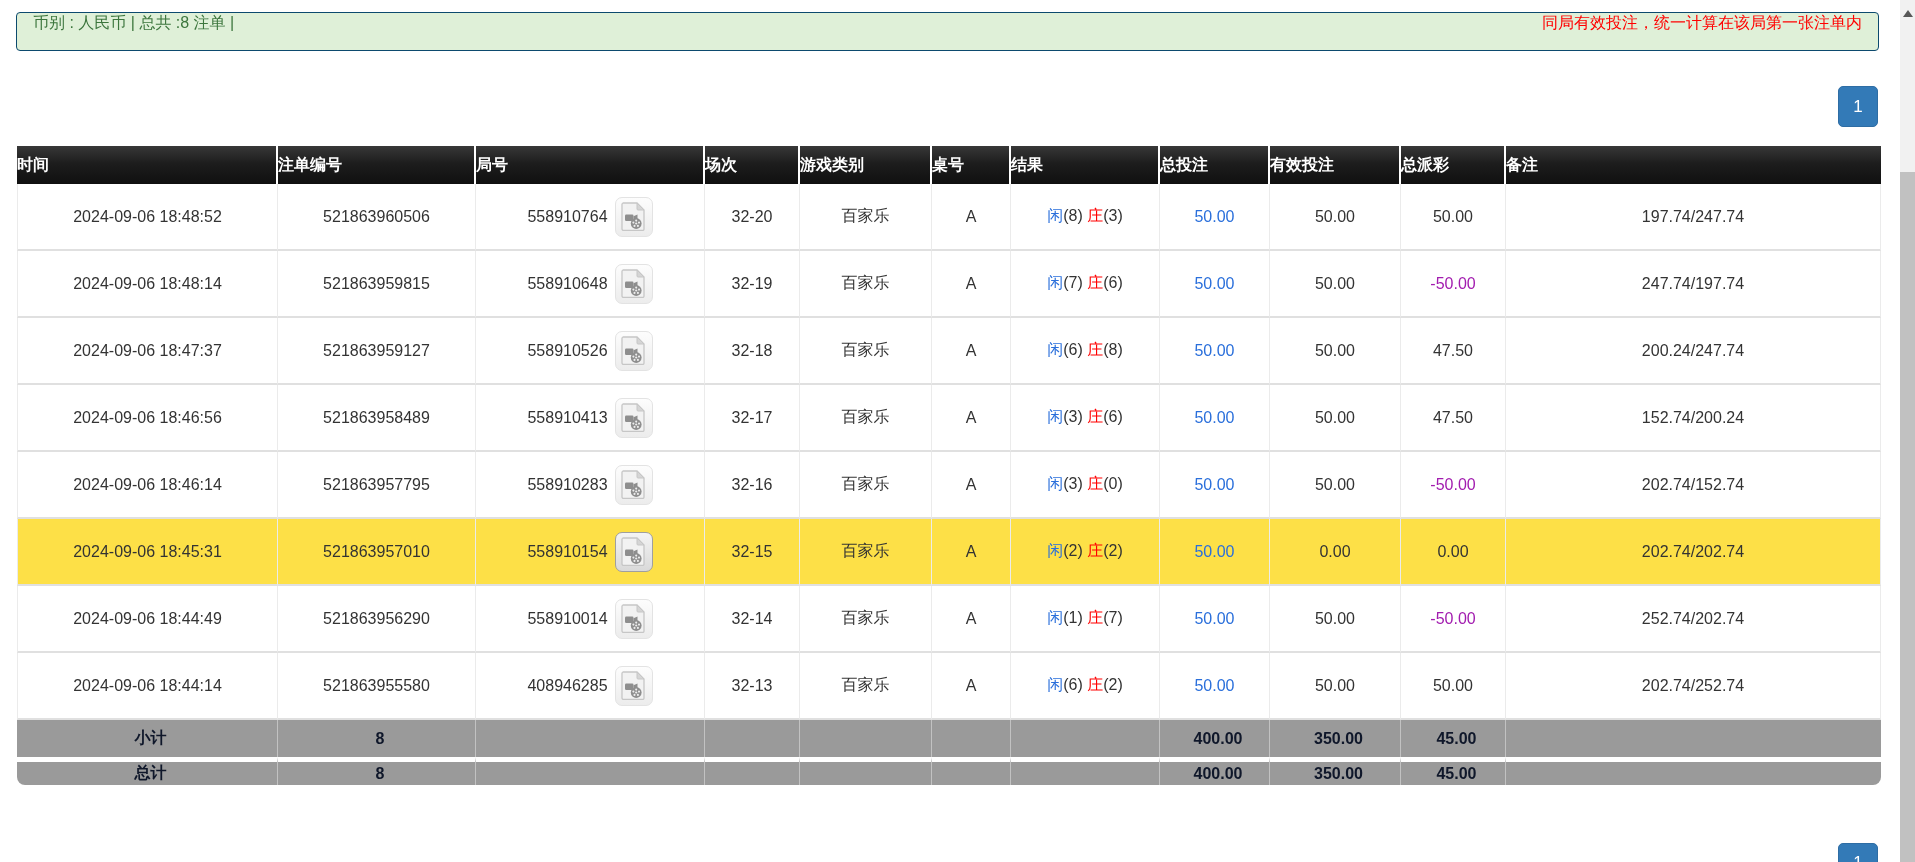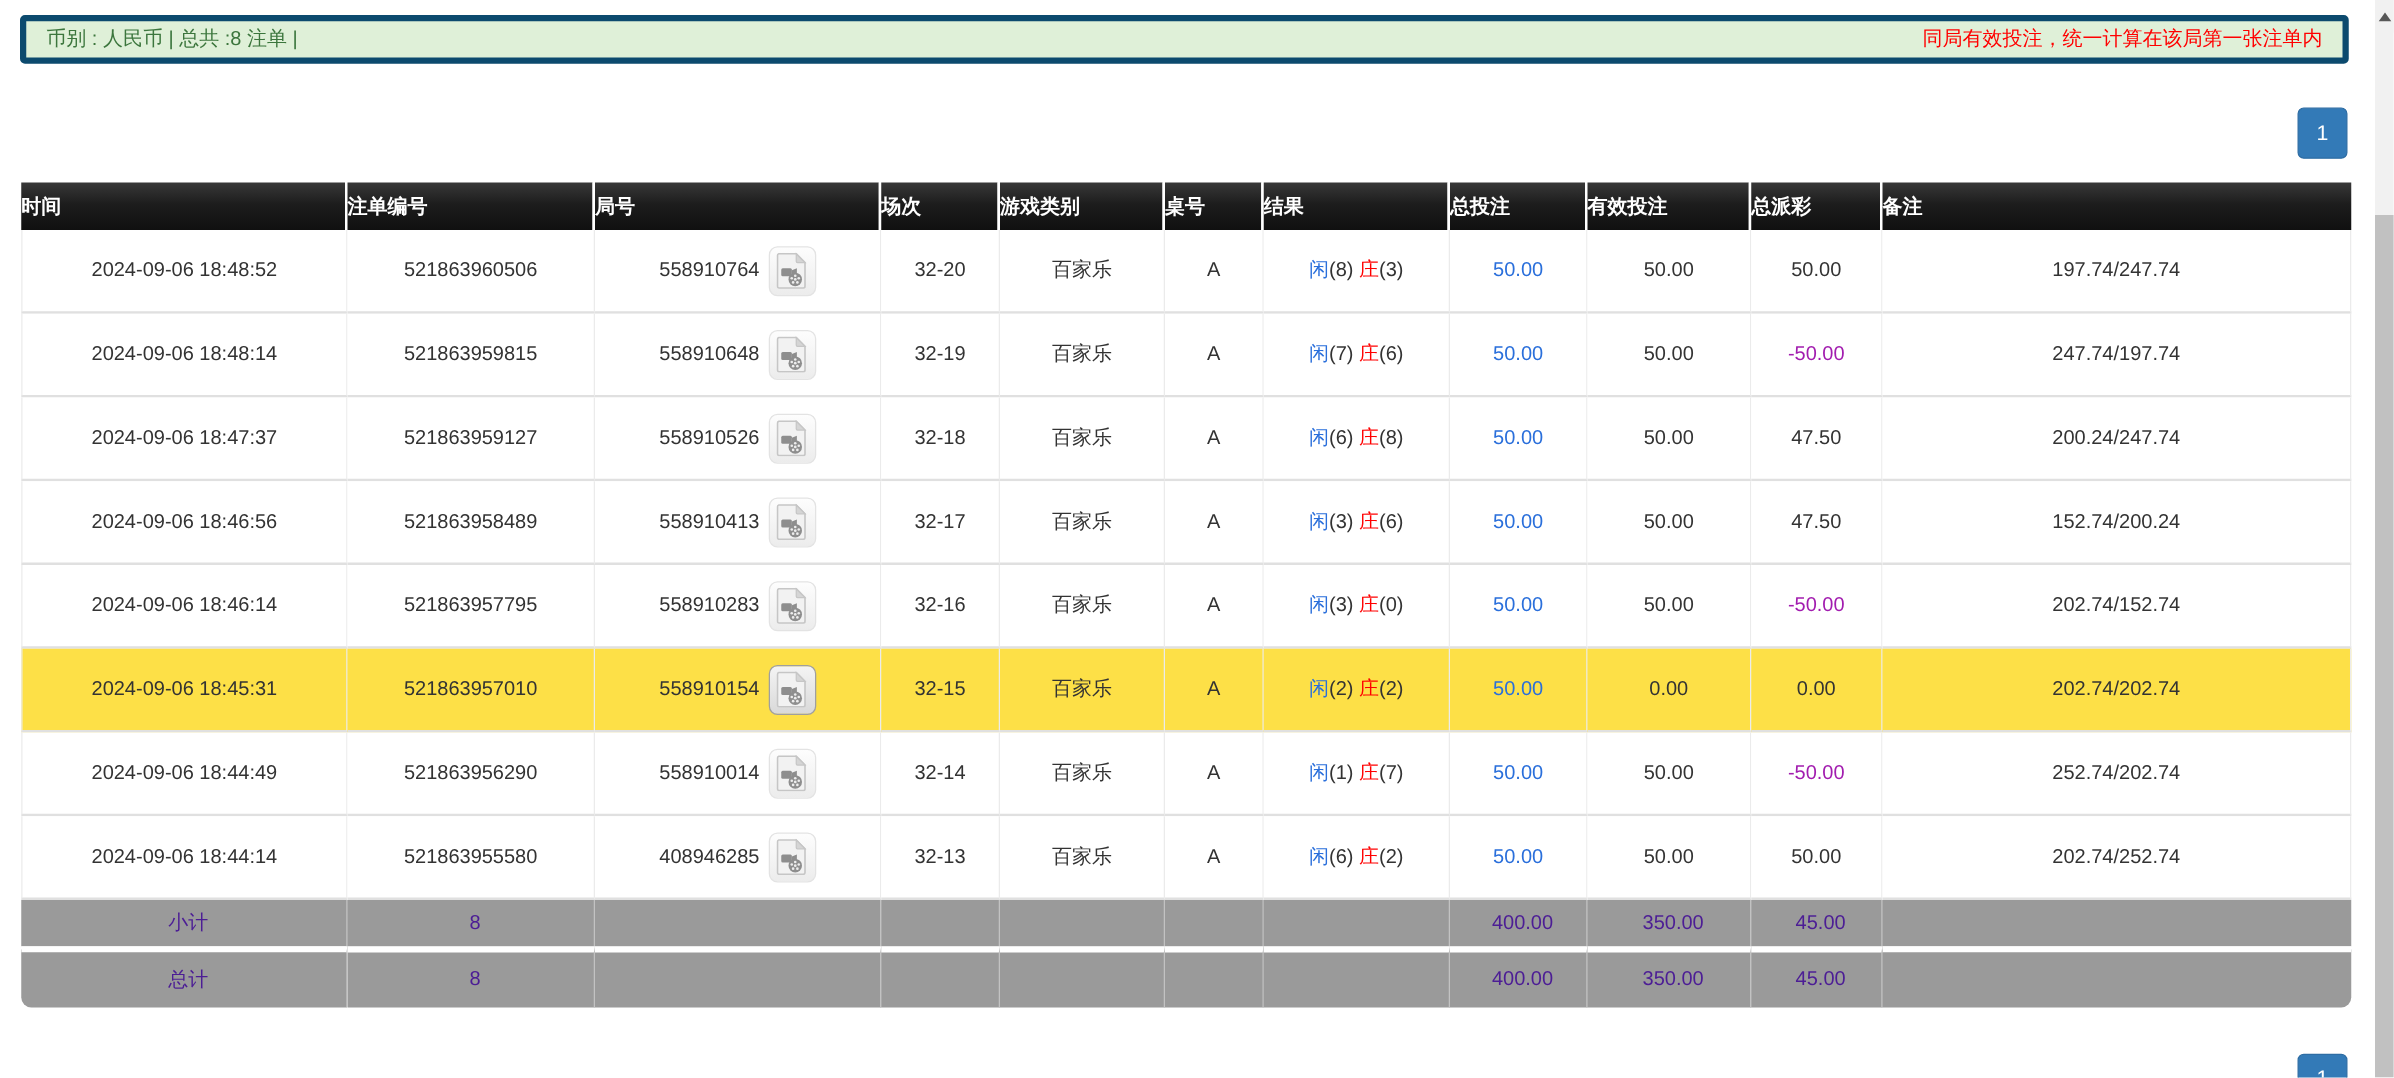--- a/index.html
+++ b/index.html
@@ -6,22 +6,22 @@
   body{
     width:1915px;height:862px;position:relative;overflow:hidden;
     background:#fff;
     font-family:"Liberation Sans","DejaVu Sans",sans-serif;
     -webkit-font-smoothing:antialiased;
   }
   
   .alert{
     position:absolute;left:16px;top:12px;width:1863px;height:39px;
     box-sizing:border-box;
-    background:#dff0d8;border:5px solid #0c4a6e;border-radius:4px;
-    display:flex;align-items:center;justify-content:space-between;
+    background:#dff0d8;border:1px solid #0c4a6e;border-radius:4px;
+    display:flex;align-items:flex-start;justify-content:space-between;
     padding:0 16px;font-size:16px;
   }
   .alert .summary{color:#3c763d;}
   .alert .notice{color:#ff0000;}
   
   .pager{
     position:absolute;left:1838px;width:40px;height:41px;
     background:#337ab7;border:1px solid #2e6da4;border-radius:5px;
     box-sizing:border-box;
     color:#fff;font-size:17px;display:flex;align-items:center;justify-content:center;
@@ -58,25 +58,25 @@
   .round-cell-inner{display:flex;align-items:center;justify-content:center;gap:7px;}
   .vbtn{
     width:38px;height:40px;border-radius:7px;box-sizing:border-box;
     border:1px solid #e3e3e3;background:linear-gradient(#fdfdfd,#ececec);
     display:flex;align-items:center;justify-content:center;cursor:pointer;
     flex:0 0 auto;
   }
   tr.hl .vbtn{border:1px solid #9f9f9f;background:linear-gradient(#f4f4f4,#d9d9d9);}
   
   .grid tr.sum td{
-    height:37px;background:#9a9a9a;color:#4c1d95;font-weight:normal;
+    height:37px;background:#9a9a9a;color:#0f172a;font-weight:bold;
     border-bottom:none;border-right:1px solid #c2c2c2;border-left:none;padding-left:11px;
   }
   .grid tr.sum td:last-child{border-right:none;}
-  .grid tr.total td{border-top:5px solid #fff;height:49px;}
+  .grid tr.total td{border-top:5px solid #fff;height:28px;}
   .grid tr.total td:first-child{border-bottom-left-radius:8px;}
   .grid tr.total td:last-child{border-bottom-right-radius:8px;}
   
   .scrollbar{position:absolute;right:0;top:0;width:15px;height:862px;background:#f1f1f1;}
   .scroll-up{
     position:absolute;top:0;left:0;width:15px;height:26px;background:#f1f1f1;
     display:flex;align-items:center;justify-content:center;cursor:pointer;
   }
   .scroll-up .tri{
     width:0;height:0;border-left:5px solid transparent;border-right:5px solid transparent;

